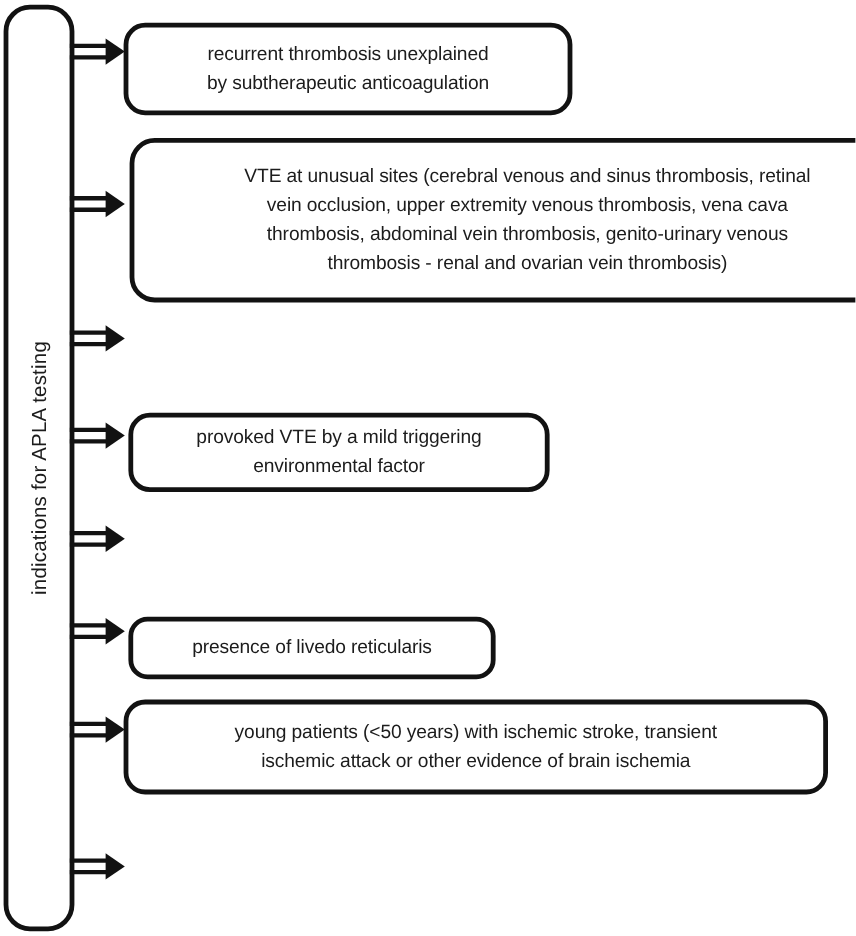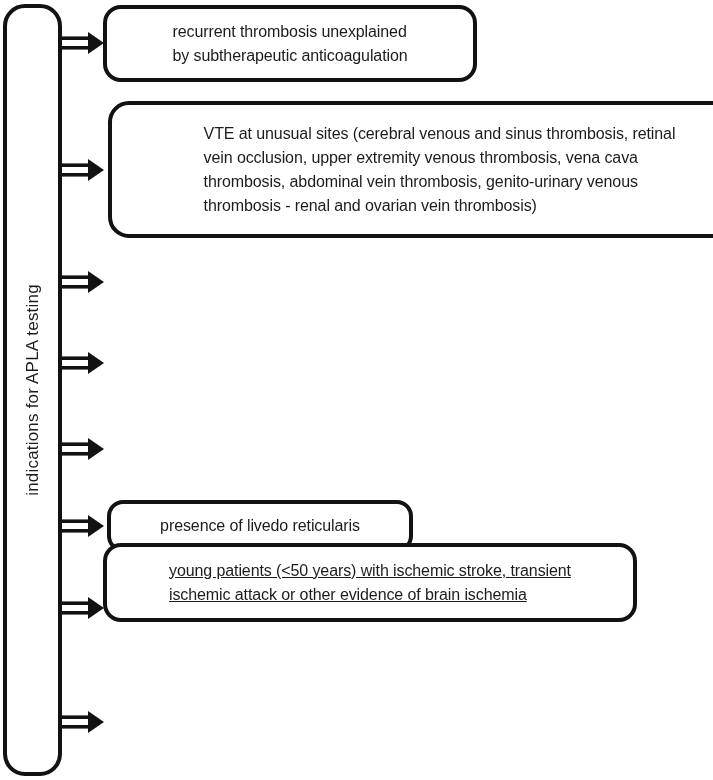--- a/index.html
+++ b/index.html
@@ -41,35 +41,37 @@
   
   .box {
     position: absolute;
     border: 4px solid #121212;
     border-radius: 18px;
     background: #ffffff;
     box-sizing: border-box;
     display: flex;
     align-items: center;
     justify-content: center;
+    text-align: center;
     padding: 4px 14px;
+    margin-top: 14px;
   }
   .box-text {
     font-size: 16px;
     line-height: 24px;
     letter-spacing: -0.1px;
     white-space: pre-line;
   }
   .box1 { left: 103px; top: 5px;   width: 374px; height: 77px;  }
   .box2 { left: 108px; top: 101px; width: 663px; height: 137px; border-radius: 21px; }
   .box3 { left: 105px; top: 257px; width: 605px; height: 51px;  border-radius: 16px; }
   .box4 { left: 107px; top: 330px; width: 351px; height: 66px;  }
   .box5 { left: 103px; top: 421px; width: 594px; height: 56px;  border-radius: 16px; }
   .box6 { left: 107px; top: 500px; width: 306px; height: 52px;  border-radius: 16px; }
-  .box7 { left: 103px; top: 543px; width: 534px; height: 79px; text-decoration: underline;  }
+  .box7 { left: 103px; top: 569px; width: 587px; height: 79px;  }
   .box8 { left: 103px; top: 668px; width: 459px; height: 108px; border-radius: 20px; }
   
   .arrow {
     position: absolute;
     left: 58px;
     width: 47px;
     height: 26px;
   }
   .arrow .shaft { stroke: #121212; stroke-width: 3.6; fill: none; }
   .arrow .head  { fill: #121212; }
@@ -135,20 +137,24 @@
   <div class="box box1">
     <span class="box-text">recurrent thrombosis unexplained
 by subtherapeutic anticoagulation</span>
   </div>
   <div class="box box2">
     <span class="box-text">VTE at unusual sites (cerebral venous and sinus thrombosis, retinal
 vein occlusion, upper extremity venous thrombosis, vena cava
 thrombosis, abdominal vein thrombosis, genito-urinary venous
 thrombosis - renal and ovarian vein thrombosis)</span>
   </div>
+  <div class="box box4">
+    <span class="box-text">provoked VTE by a mild triggering
+environmental factor</span>
+  </div>
   <div class="box box6">
     <span class="box-text">presence of livedo reticularis</span>
   </div>
   <div class="box box7">
     <span class="box-text">young patients (&lt;50 years) with ischemic stroke, transient
 ischemic attack or other evidence of brain ischemia</span>
   </div>
 
 </div>
 

